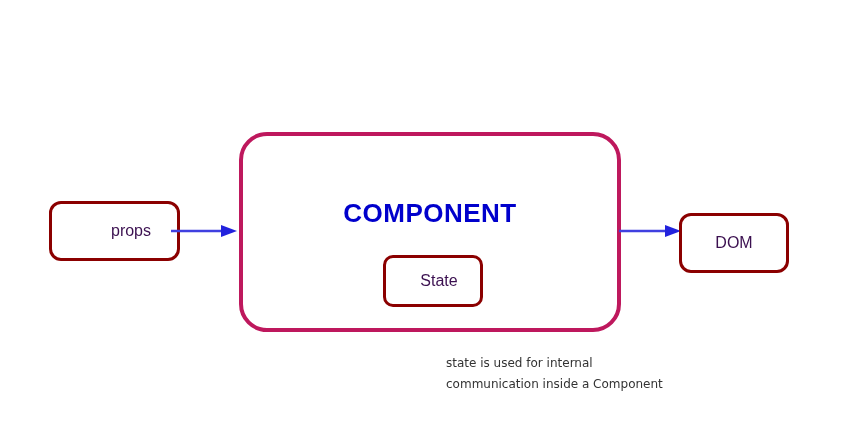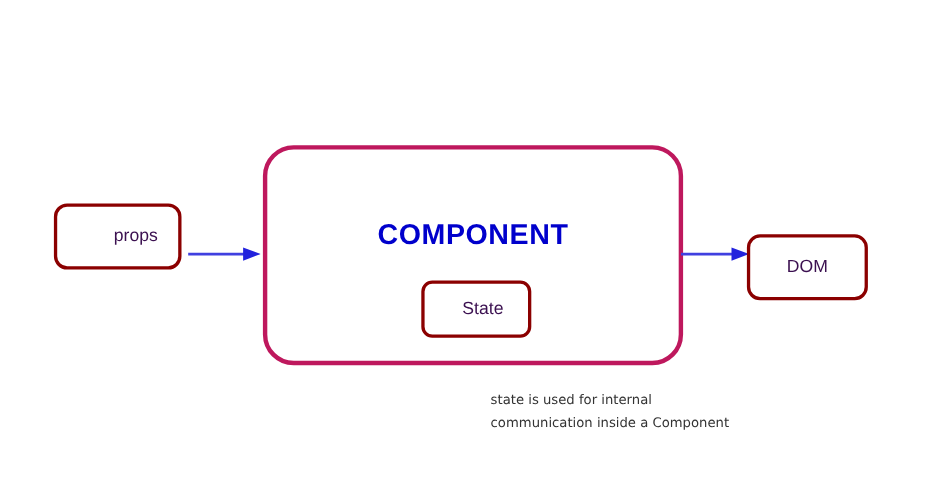--- a/index.html
+++ b/index.html
@@ -32,22 +32,22 @@
     border: 3px solid #8b0000;
     border-radius: 12px;
     color: #3b1050;
     font-size: 16px;
     font-family: "Liberation Sans", sans-serif;
   }
 
   
   #props-node {
     left: 49px;
-    top: 185px;
-    width: 116px;
+    top: 201px;
+    width: 131px;
     height: 60px;
     padding-left: 33px;
   }
 
   
   #dom-node {
     left: 679px;
     top: 201px;
     width: 110px;
     height: 60px;

